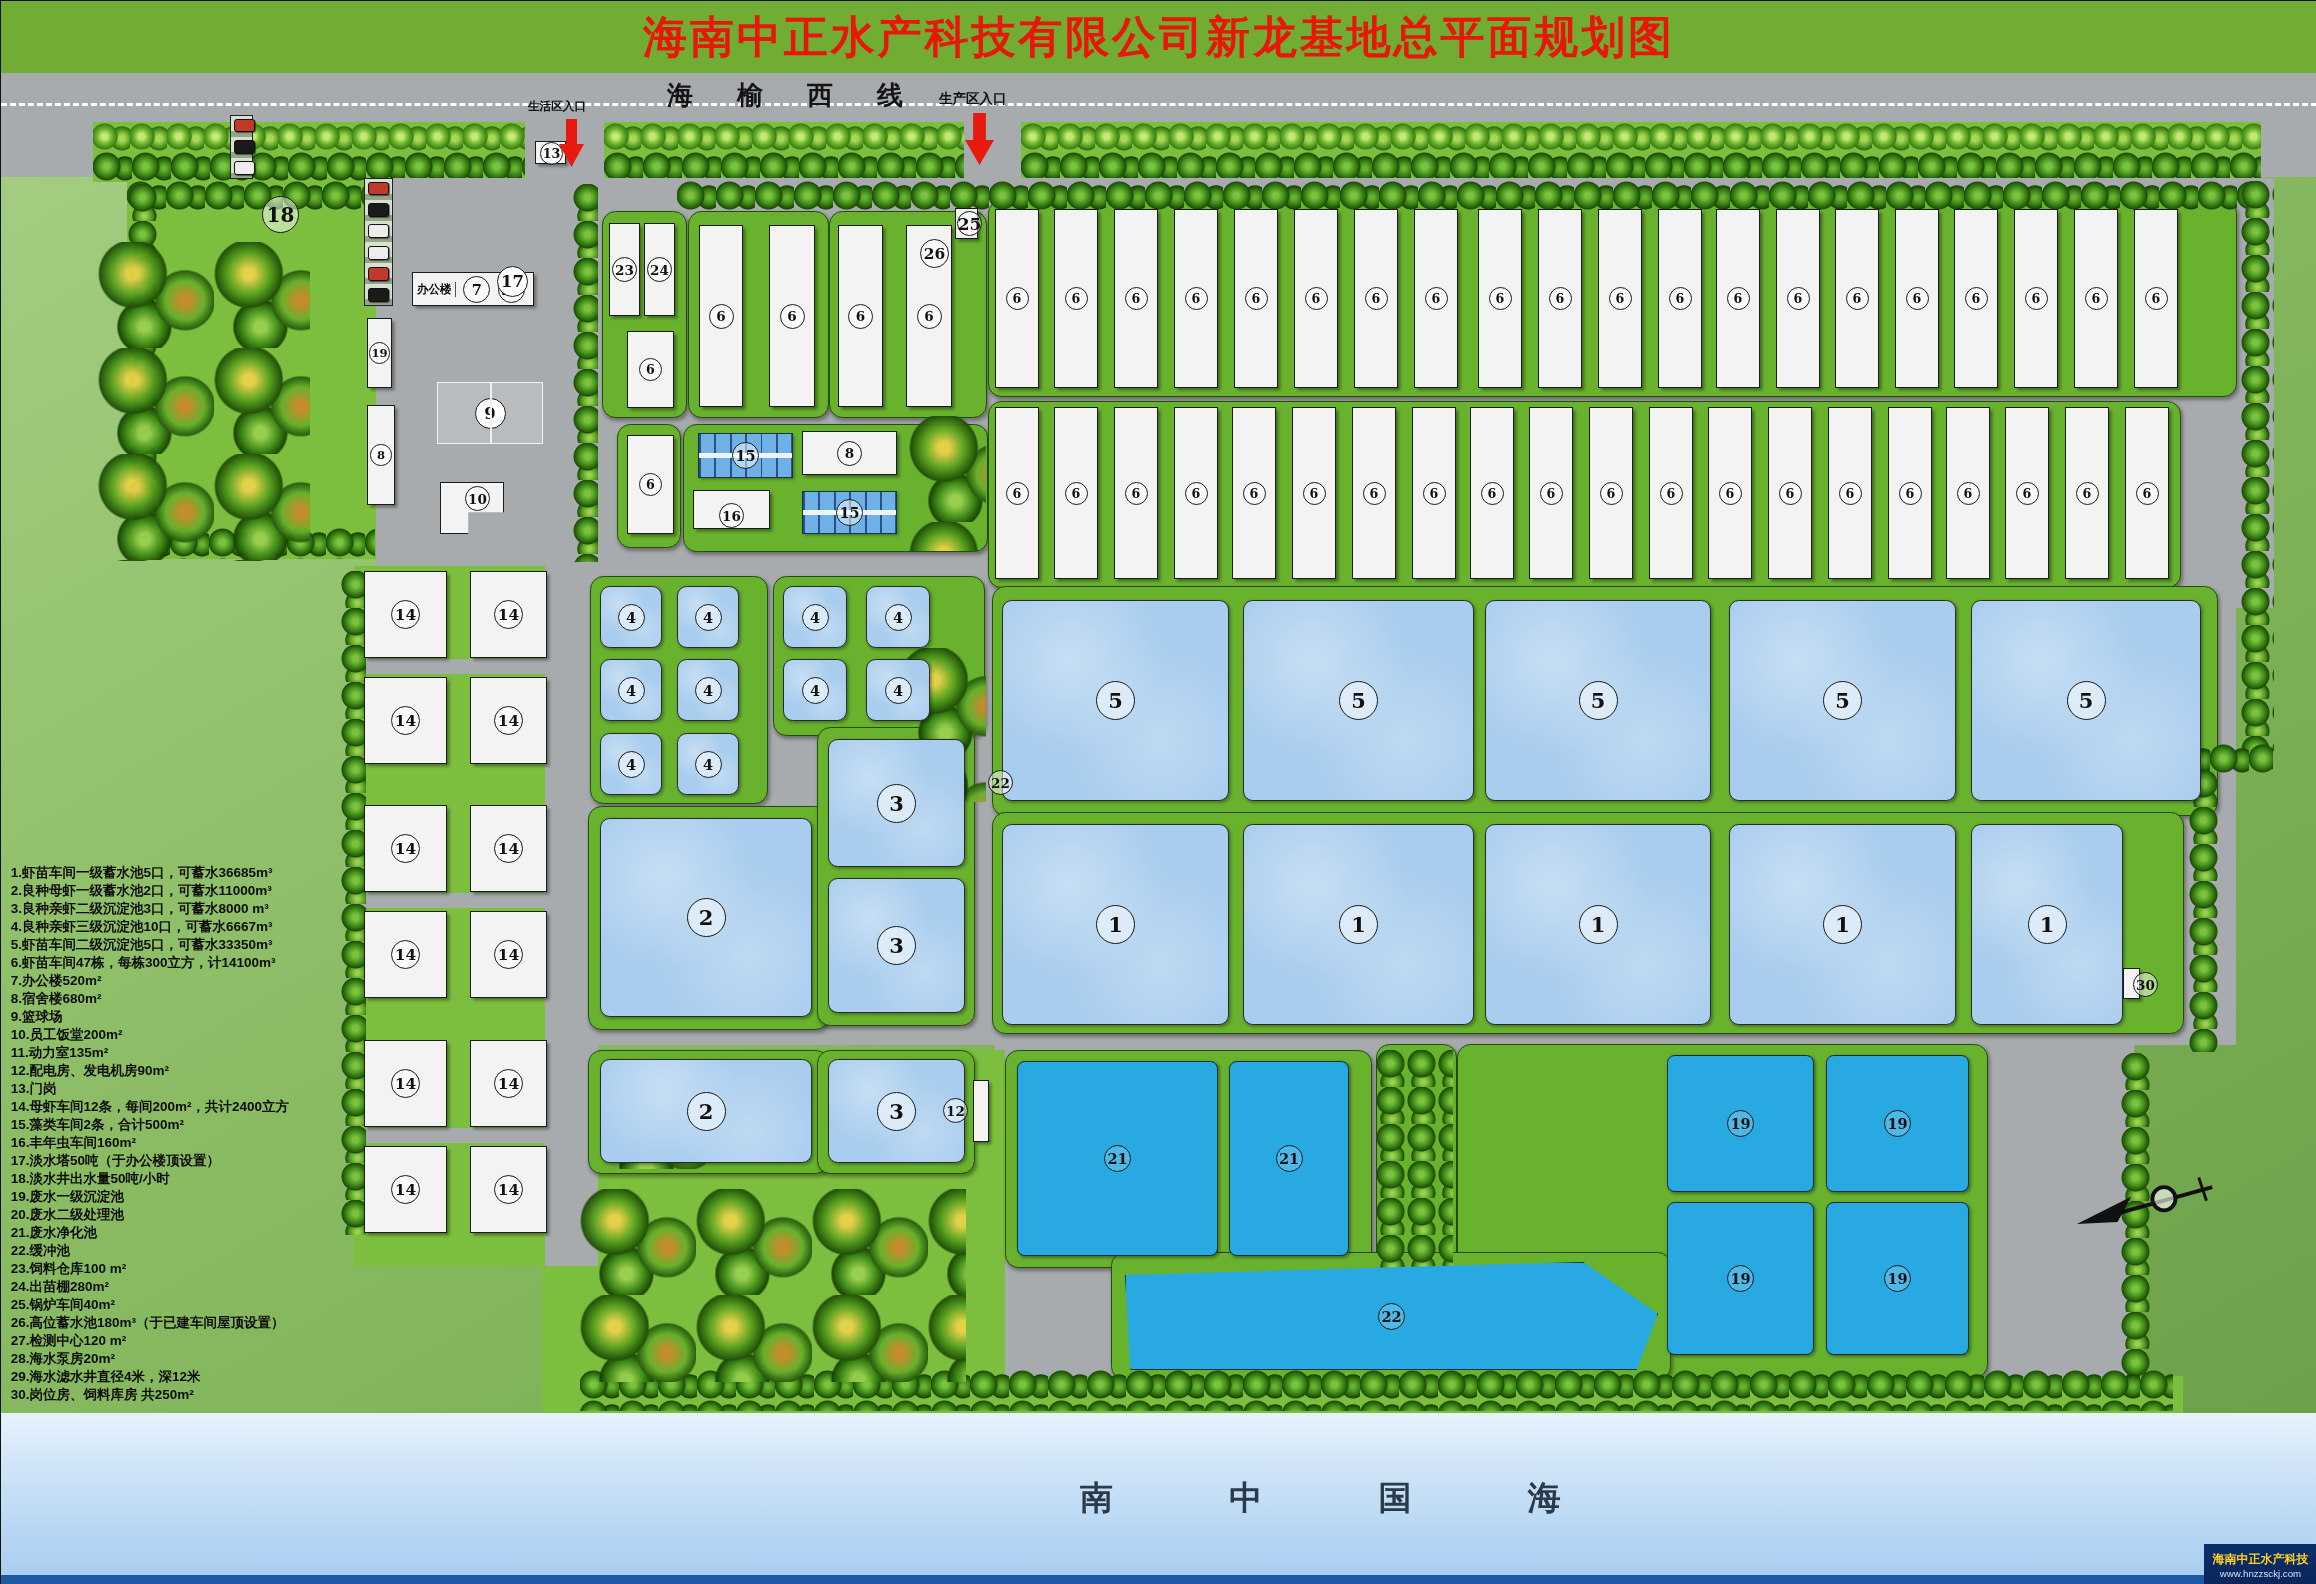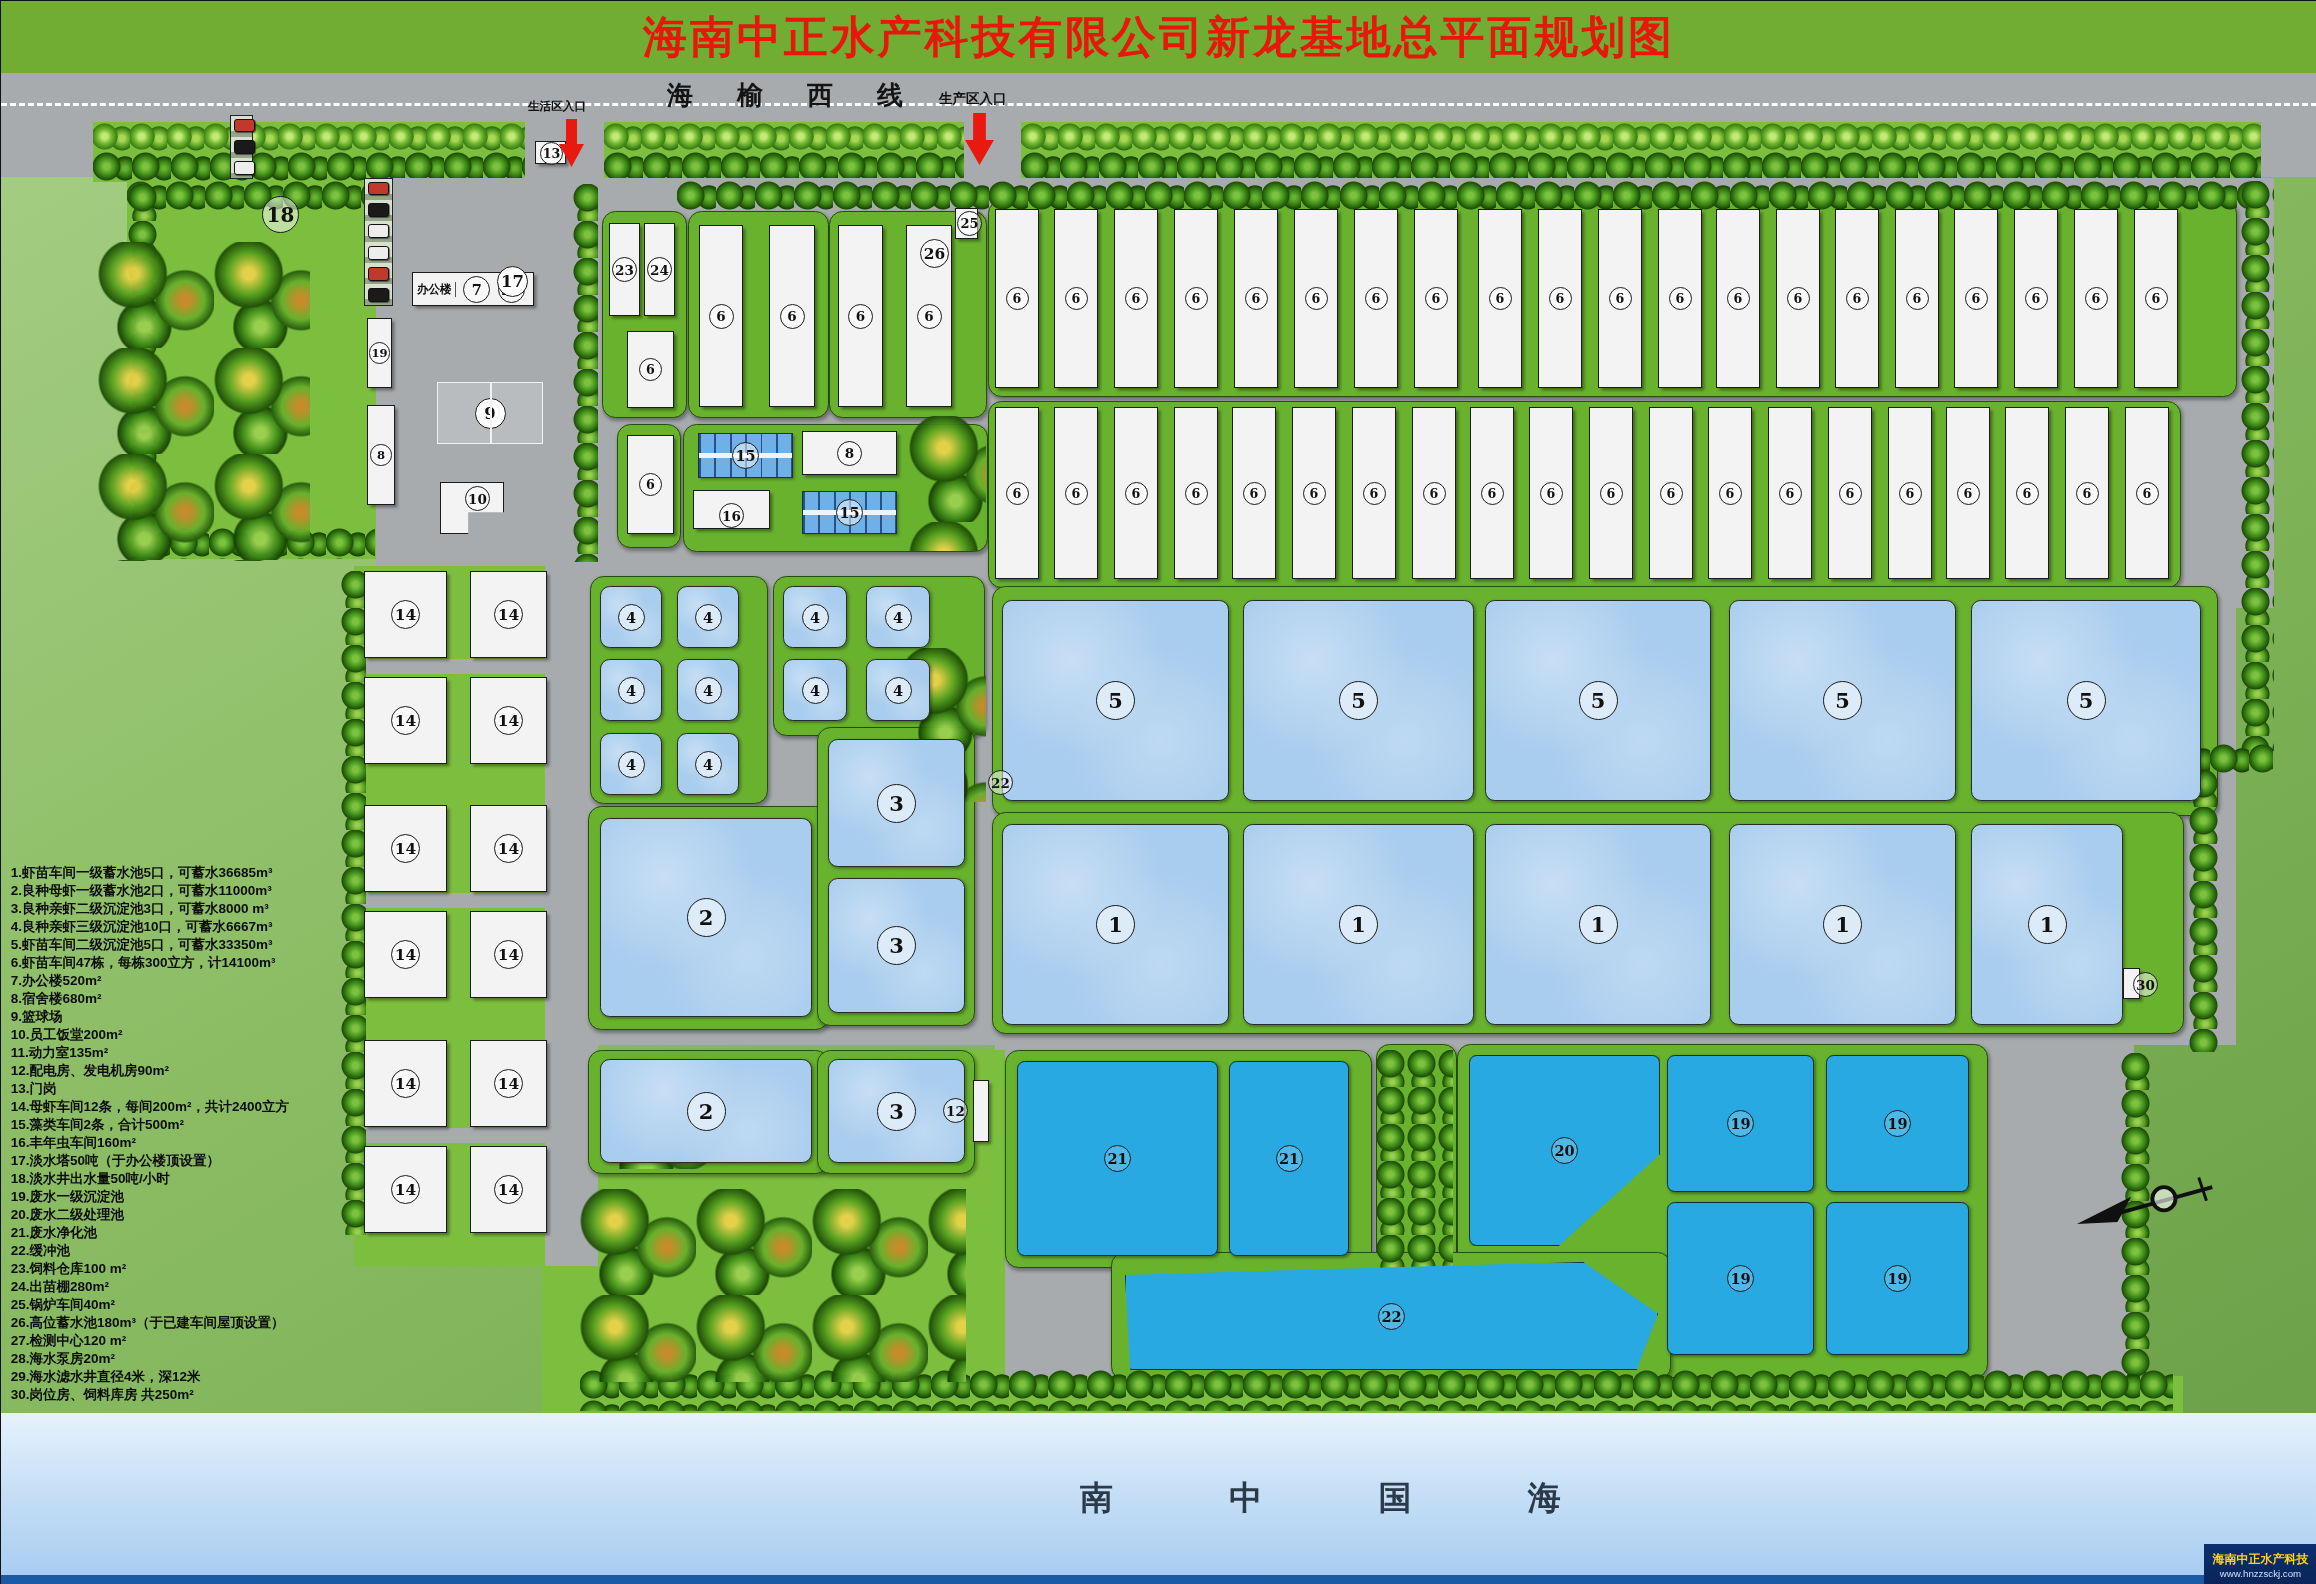--- a/index.html
+++ b/index.html
@@ -443,23 +443,20 @@
       </div>
       <div class="abs pondL" style="left: 1970px; top: 823px; width: 150px; height: 199px;">
         <span class="mk" style="width: 37px; height: 37px; font-size: 21px;">1</span>
       </div>
       <div class="abs pondD" style="left: 1016px; top: 1060px; width: 199px; height: 193px;">
         <span class="mk thin" style="width: 25px; height: 25px; font-size: 14.5px;">21</span>
       </div>
       <div class="abs pondD" style="left: 1228px; top: 1060px; width: 118px; height: 193px;">
         <span class="mk thin" style="width: 25px; height: 25px; font-size: 14.5px;">21</span>
       </div>
-      <div class="abs pondD clip20" style="left: 1468px; top: 1054px; width: 189px; height: 189px;">
-        <span class="mk thin" style="width: 25px; height: 25px; font-size: 14.5px;">20</span>
-      </div>
       <div class="abs pondD" style="left: 1666px; top: 1054px; width: 145px; height: 135px;">
         <span class="mk thin" style="width: 25px; height: 25px; font-size: 14.5px;">19</span>
       </div>
       <div class="abs pondD" style="left: 1825px; top: 1054px; width: 141px; height: 135px;">
         <span class="mk thin" style="width: 25px; height: 25px; font-size: 14.5px;">19</span>
       </div>
       <div class="abs pondD" style="left: 1666px; top: 1201px; width: 145px; height: 151px;">
         <span class="mk thin" style="width: 25px; height: 25px; font-size: 14.5px;">19</span>
       </div>
       <div class="abs pondD" style="left: 1825px; top: 1201px; width: 141px; height: 151px;">
@@ -468,21 +465,21 @@
       <div class="abs pondD clip22" style="left: 1124px; top: 1261px; width: 531px; height: 106px;">
         <span class="mk thin" style="width: 25px; height: 25px; font-size: 14.5px;">22</span>
       </div>
       <div class="abs box" style="left: 2122px; top: 967px; width: 15.4px; height: 29px;"></div>
       <div class="abs box" style="left: 993px; top: 1444px; width: 21px; height: 33px;"></div>
       <div class="abs well" style="left: 994px; top: 1493px; width: 25px; height: 25px;"></div>
       <div class="abs well" style="left: 1022px; top: 1498px; width: 21px; height: 21px;"></div>
       <span class="mk" style="width: 35px; height: 35px; font-size: 20px; position: absolute; left: 261px; top: 195px;">18</span>
       <span class="mk" style="width: 21px; height: 21px; font-size: 12.6px; position: absolute; left: 539px; top: 141px;">13</span>
       <span class="mk solid" style="width: 29px; height: 29px; font-size: 16.4px; position: absolute; left: 496px; top: 265px;">17</span>
-      <span class="mk" style="width: 23px; height: 23px; font-size: 13px; position: absolute; left: 956px; top: 210px;">25</span>
+      <span class="mk" style="width: 23px; height: 23px; font-size: 17px; position: absolute; left: 956px; top: 210px;">25</span>
       <span class="mk" style="width: 27px; height: 27px; font-size: 15.4px; position: absolute; left: 919px; top: 238px;">26</span>
       <span class="mk" style="width: 23px; height: 23px; font-size: 13.5px; position: absolute; left: 942px; top: 1097px;">12</span>
       <span class="mk" style="width: 23px; height: 23px; font-size: 13.5px; position: absolute; left: 987px; top: 769px;">22</span>
       <span class="mk" style="width: 23px; height: 23px; font-size: 13.5px; position: absolute; left: 2132px; top: 971px;">30</span>
       <span class="mk" style="width: 25px; height: 25px; font-size: 14.5px; position: absolute; left: 952px; top: 1437px;">28</span>
       <span class="mk" style="width: 25px; height: 25px; font-size: 14.5px; position: absolute; left: 1018px; top: 1446px;">29</span>
     </div>
 
   <div class="abs" id="highway-label" style="left:666px;top:77px;">海榆西线</div>
   <div class="abs ent-label" style="left:527px;top:98px;font-size:11.6px;">生活区入口</div>

